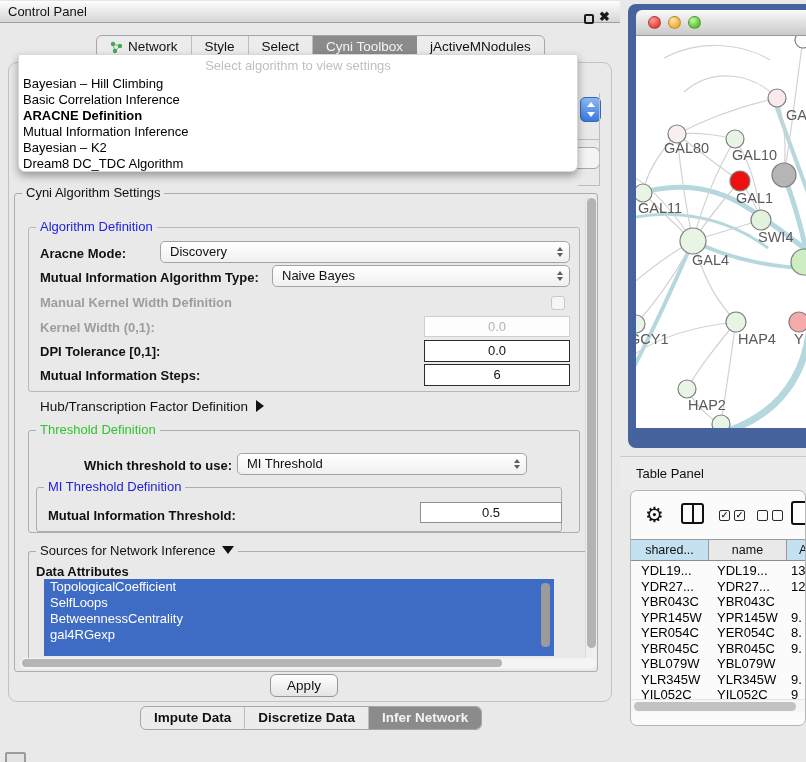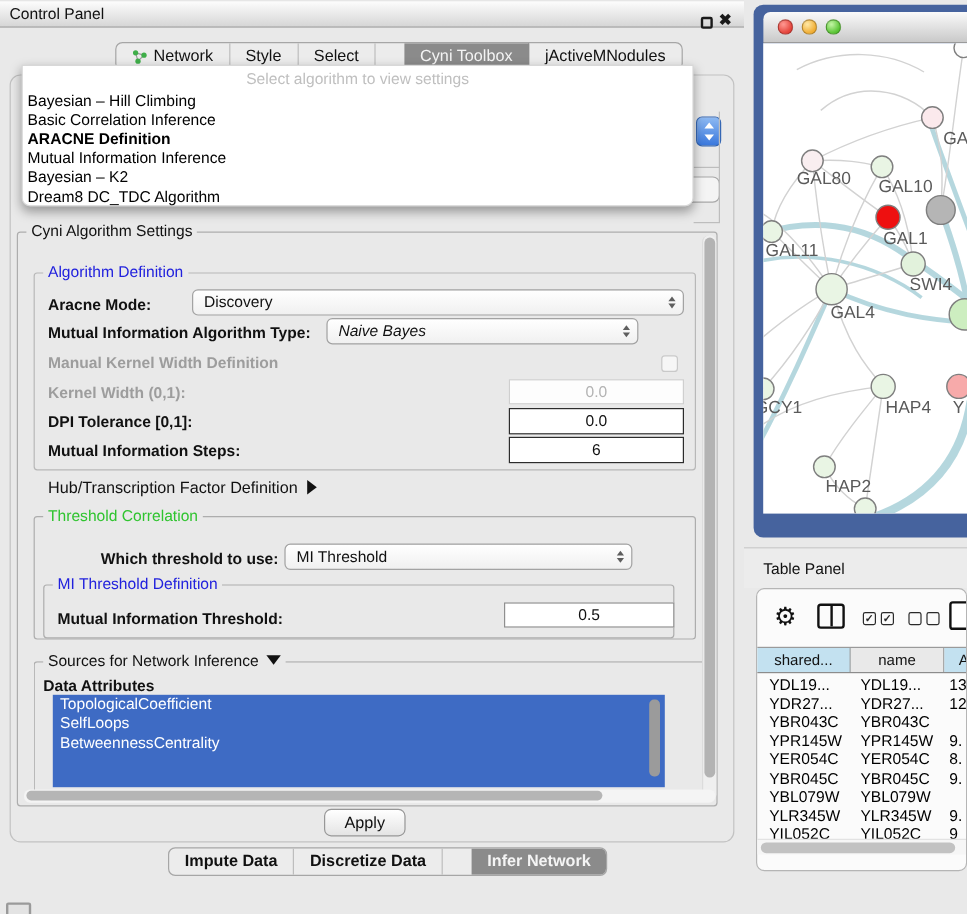--- a/index.html
+++ b/index.html
@@ -12,21 +12,21 @@
   .cp-titlebar { left:0; top:8; width:620px; height:23px;
     background:linear-gradient(#fdfdfd,#d6d6d6);
     border-top:1px solid #e6e6e6; border-bottom:1px solid #9f9f9f;
     font-size:13px; color:#111; line-height:22px; padding-left:8px; }
   .cp-float { left:584px; top:14px; width:10px; height:10px; border:2px solid #1a1a1a; border-radius:2px; background:transparent; }
   .cp-close { left:599px; top:9px; font-size:13px; font-weight:bold; color:#1a1a1a; }
 
   .tabgroup { display:flex; border:1px solid #a6a6a6; border-radius:6px; overflow:hidden; background:#ececec; height:24px; }
   .tabgroup .tab { font-size:13.5px; color:#111; line-height:22px; padding:0 13px; border-right:1px solid #bdbdbd; display:flex; align-items:center; gap:5px; white-space:nowrap; }
   .tabgroup .tab:last-child { border-right:none; }
-  .tabgroup .tab.selected { background:#8b8b8b; color:#f4f4f4; border-right-color:#8b8b8b;margin-left:24px; }
+  .tabgroup .tab.selected { background:#8b8b8b; color:#f4f4f4; border-right-color:#8b8b8b; }
   #top-tabs { left:96px; top:35px;text-align:right; }
   #bottom-tabs { left:140px; top:706px; }
   #bottom-tabs .tab { font-weight:bold; }
 
   .outer-panel { left:8px; top:62px; width:604px; height:640px; border:1px solid #c2c2c2; border-radius:9px; background:#e9e9e9; }
 
   
   .frag-combo-blue { left:580px; top:97px; width:21px; height:25px; border-radius:5px;
     background:linear-gradient(#8db9f2,#3a78dd); border:1px solid #3567b4; z-index:5; }
   .frag-combo-blue i { position:absolute; left:6px; width:0; height:0; border-left:4px solid transparent; border-right:4px solid transparent; }
@@ -188,21 +188,21 @@
   <div class="lbl" style="left:40px; top:246px;">Aracne Mode:</div>
   <div class="combo" style="left:160px; top:241px; width:410px; height:22px;">
     <span>Discovery</span>
     <span class="arrows">
         <i class="u"></i>
         <i class="d"></i>
       </span>
   </div>
 
   <div class="lbl" style="left:40px; top:270px;">Mutual Information Algorithm Type:</div>
-  <div class="combo" style="left:272px; top:265px; width:260px; height:22px;font-style:italic;">
+  <div class="combo" style="left:272px; top:265px; width:298px; height:22px;">
     <span>Naive Bayes</span>
     <span class="arrows">
         <i class="u"></i>
         <i class="d"></i>
       </span>
   </div>
 
   <div class="lbl dis" style="left:40px; top:295px;">Manual Kernel Width Definition</div>
   <div class="abs checkbox-dis"></div>
 
@@ -213,21 +213,21 @@
   <div class="numfield strong" style="left:424px; top:340px; width:146px; height:22px;">0.0</div>
 
   <div class="lbl" style="left:40px; top:368px;">Mutual Information Steps:</div>
   <div class="numfield strong" style="left:424px; top:364px; width:146px; height:22px;">6</div>
 
   <div class="abs" style="left:40px; top:399px; font-size:13.5px; color:#111;">
     <span>Hub/Transcription Factor Definition</span><span class="tri-right"></span>
   </div>
 
   <div class="abs groupbox" style="left:28px; top:430px; width:552px; height:103px;"></div>
-  <div class="group-title gt-green" style="left:36px; top:423px;">Threshold Correlation</div>
+  <div class="group-title gt-green" style="left:36px; top:423px;">Threshold Definition</div>
 
   <div class="lbl" style="left:84px; top:458px;">Which threshold to use:</div>
   <div class="combo" style="left:237px; top:453px; width:290px; height:22px;">
     <span>MI Threshold</span>
     <span class="arrows">
         <i class="u"></i>
         <i class="d"></i>
       </span>
   </div>
 
@@ -239,20 +239,21 @@
   <div class="abs" style="left:28px; top:551px; width:560px; height:110px; border:1px solid #adadad; border-bottom:none; border-radius:3px 3px 0 0;"></div>
   <div class="group-title gt-black" style="left:36px; top:544px;">
     <span>Sources for Network Inference</span><span class="tri-down"></span>
   </div>
   <div class="lbl" style="left:36px; top:564px;">Data Attributes</div>
 
   <div class="abs attr-list">
     <div class="aitem">TopologicalCoefficient</div>
     <div class="aitem">SelfLoops</div>
     <div class="aitem">BetweennessCentrality</div>
+    <div class="aitem">gal4RGexp</div>
     <div class="attr-vscroll"></div>
   </div>
 
   <div class="abs sb-v">
       <div class="thumb"></div>
     </div>
   <div class="abs sb-h">
       <div class="thumb"></div>
     </div>
 

